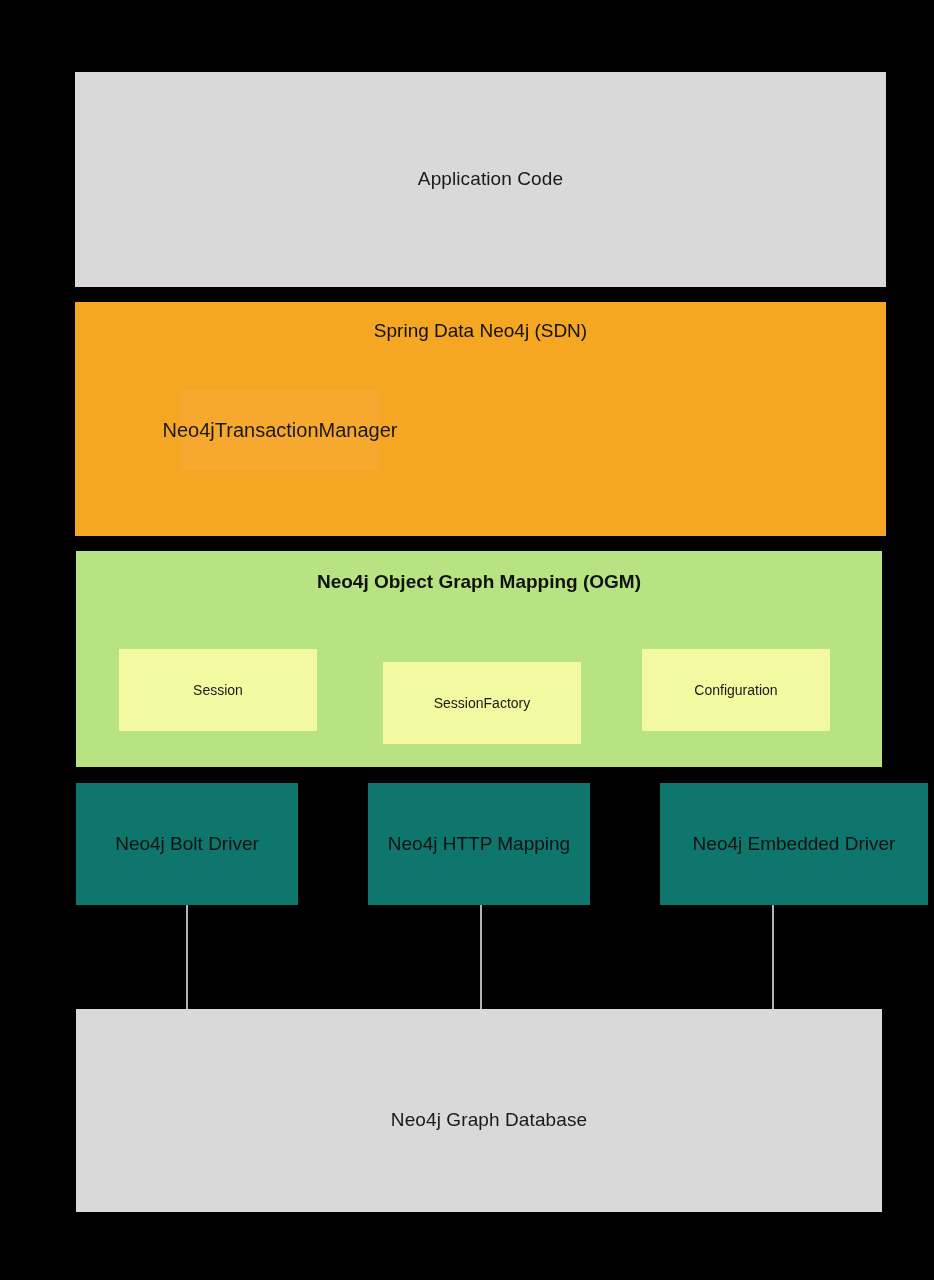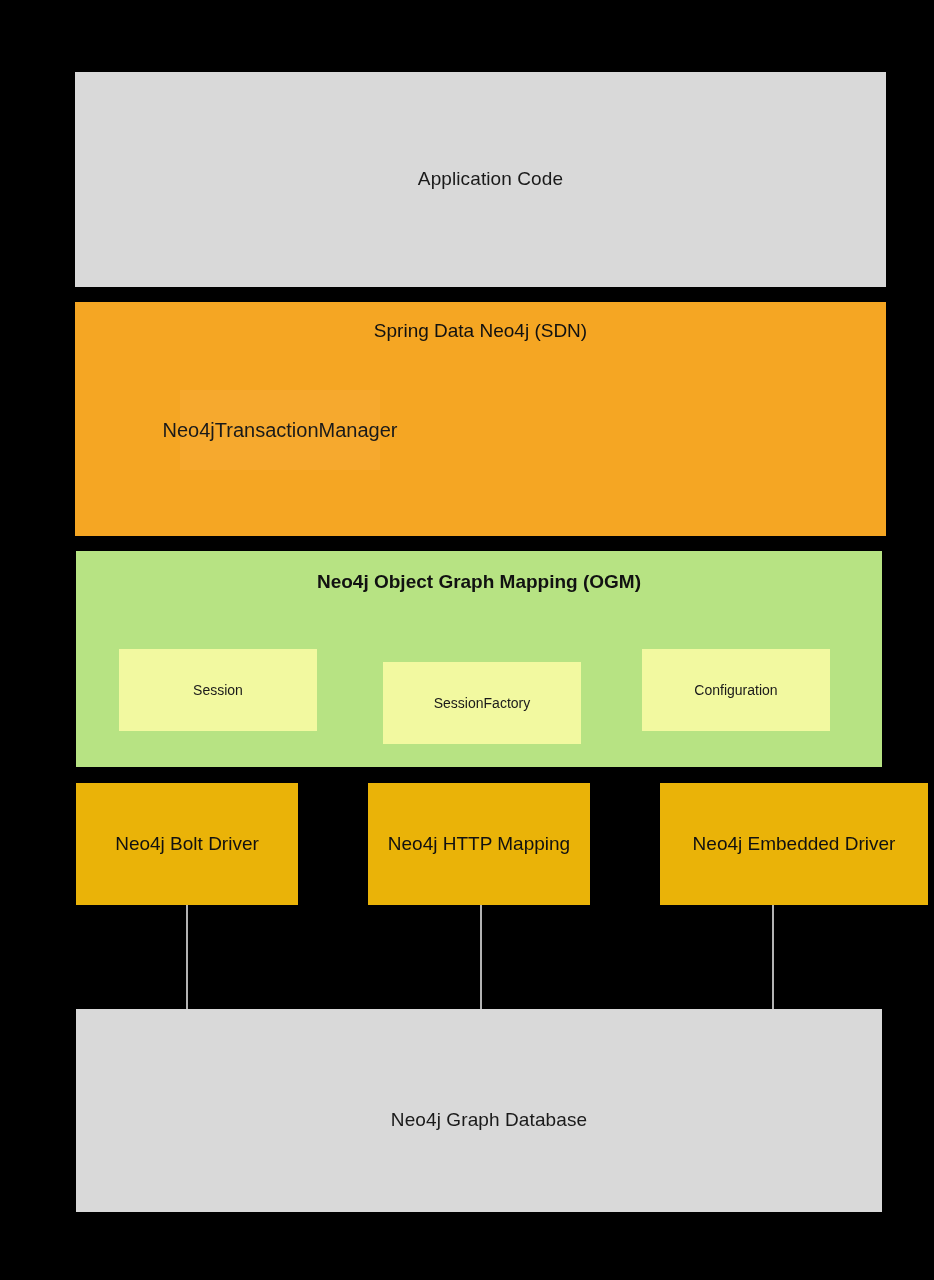--- a/index.html
+++ b/index.html
@@ -110,21 +110,21 @@
     white-space: nowrap;
   }
   .chip-ogm-session  { left: 43px;  top: 98px; width: 198px; height: 82px; }
   .chip-ogm-factory  { left: 307px; top: 98px; width: 198px; height: 82px; margin-top: 13px; }
   .chip-ogm-config   { left: 566px; top: 98px; width: 188px; height: 82px; }
 
   
   .driver-box {
     position: absolute;
     box-sizing: border-box;
-    background: #eab308;
+    background: #0f766e;
     top: 783px;
     height: 122px;
   }
   .driver-bolt     { left: 76px;  width: 222px; }
   .driver-http     { left: 368px; width: 222px; }
   .driver-embedded { left: 660px; width: 268px; }
   .driver-label {
     position: absolute;
     top: 50px;
     left: 50%;

